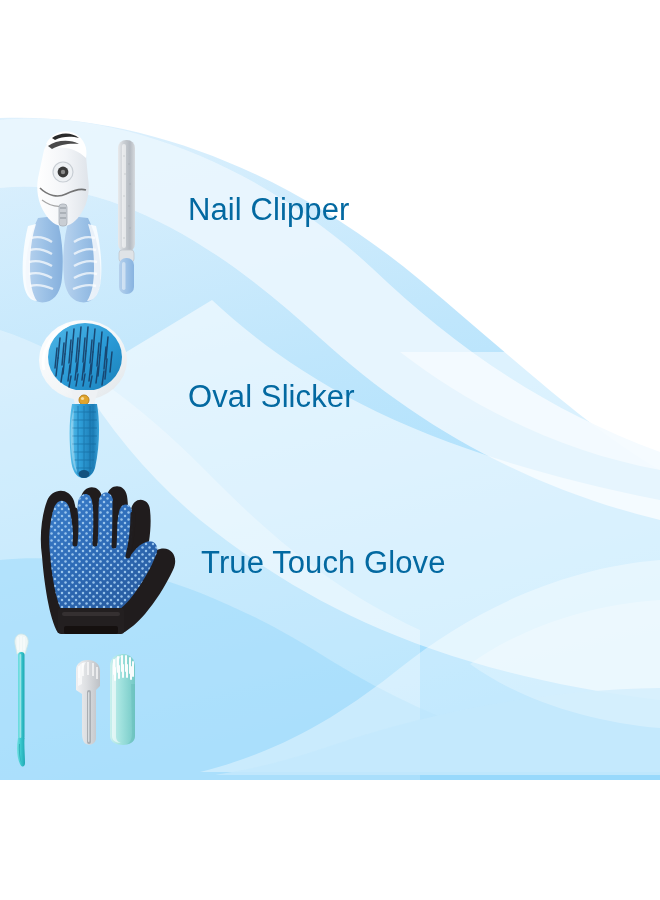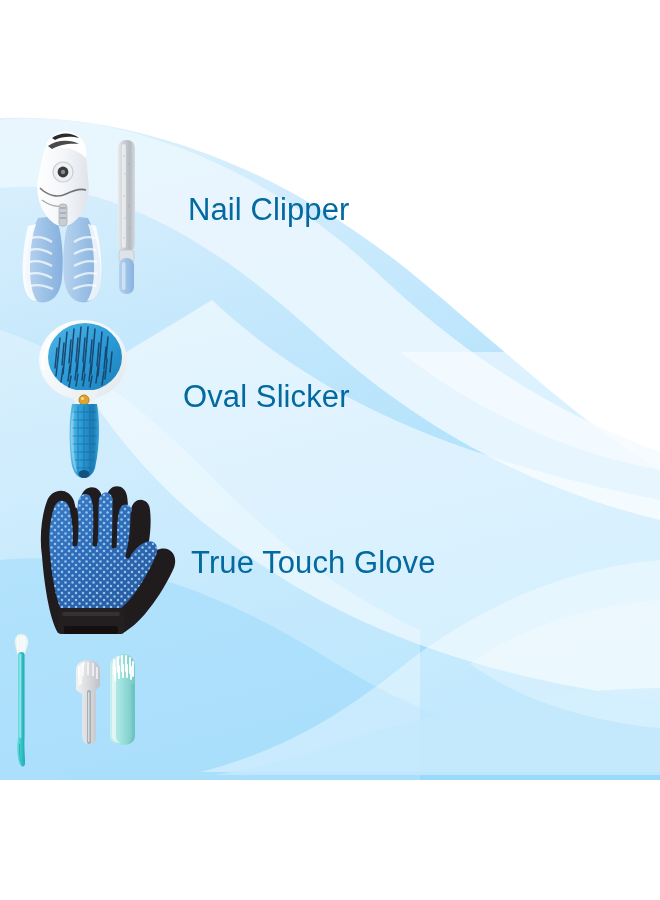--- a/index.html
+++ b/index.html
@@ -59,22 +59,22 @@
   #row-slicker   { top: 316px; height: 162px; }
   #row-glove     { top: 482px; height: 163px; }
   #row-brush     { top: 628px; height: 142px; }
 
   #row-nail    .feature-art { width: 183px; height: 185px; }
   #row-slicker .feature-art { width: 183px; height: 162px; }
   #row-glove   .feature-art { width: 183px; height: 163px; }
   #row-brush   .feature-art { width: 183px; height: 142px; }
 
   #row-nail    .feature-label { margin-left: 5px; }
-  #row-slicker .feature-label { }
-  #row-glove   .feature-label { margin-left: 8px; }
+  #row-slicker .feature-label { margin-left: 5px; }
+  #row-glove   .feature-label { margin-left: 18px; }
   #row-brush   .feature-label { margin-left: 0px; }
 </style>
 </head>
 <body>
 
 <div id="poster">
 
   <svg id="bg-art" viewBox="0 0 660 900" width="660" height="900" xmlns="http://www.w3.org/2000/svg" preserveAspectRatio="none">
     <defs>
       <clipPath id="artClip">

